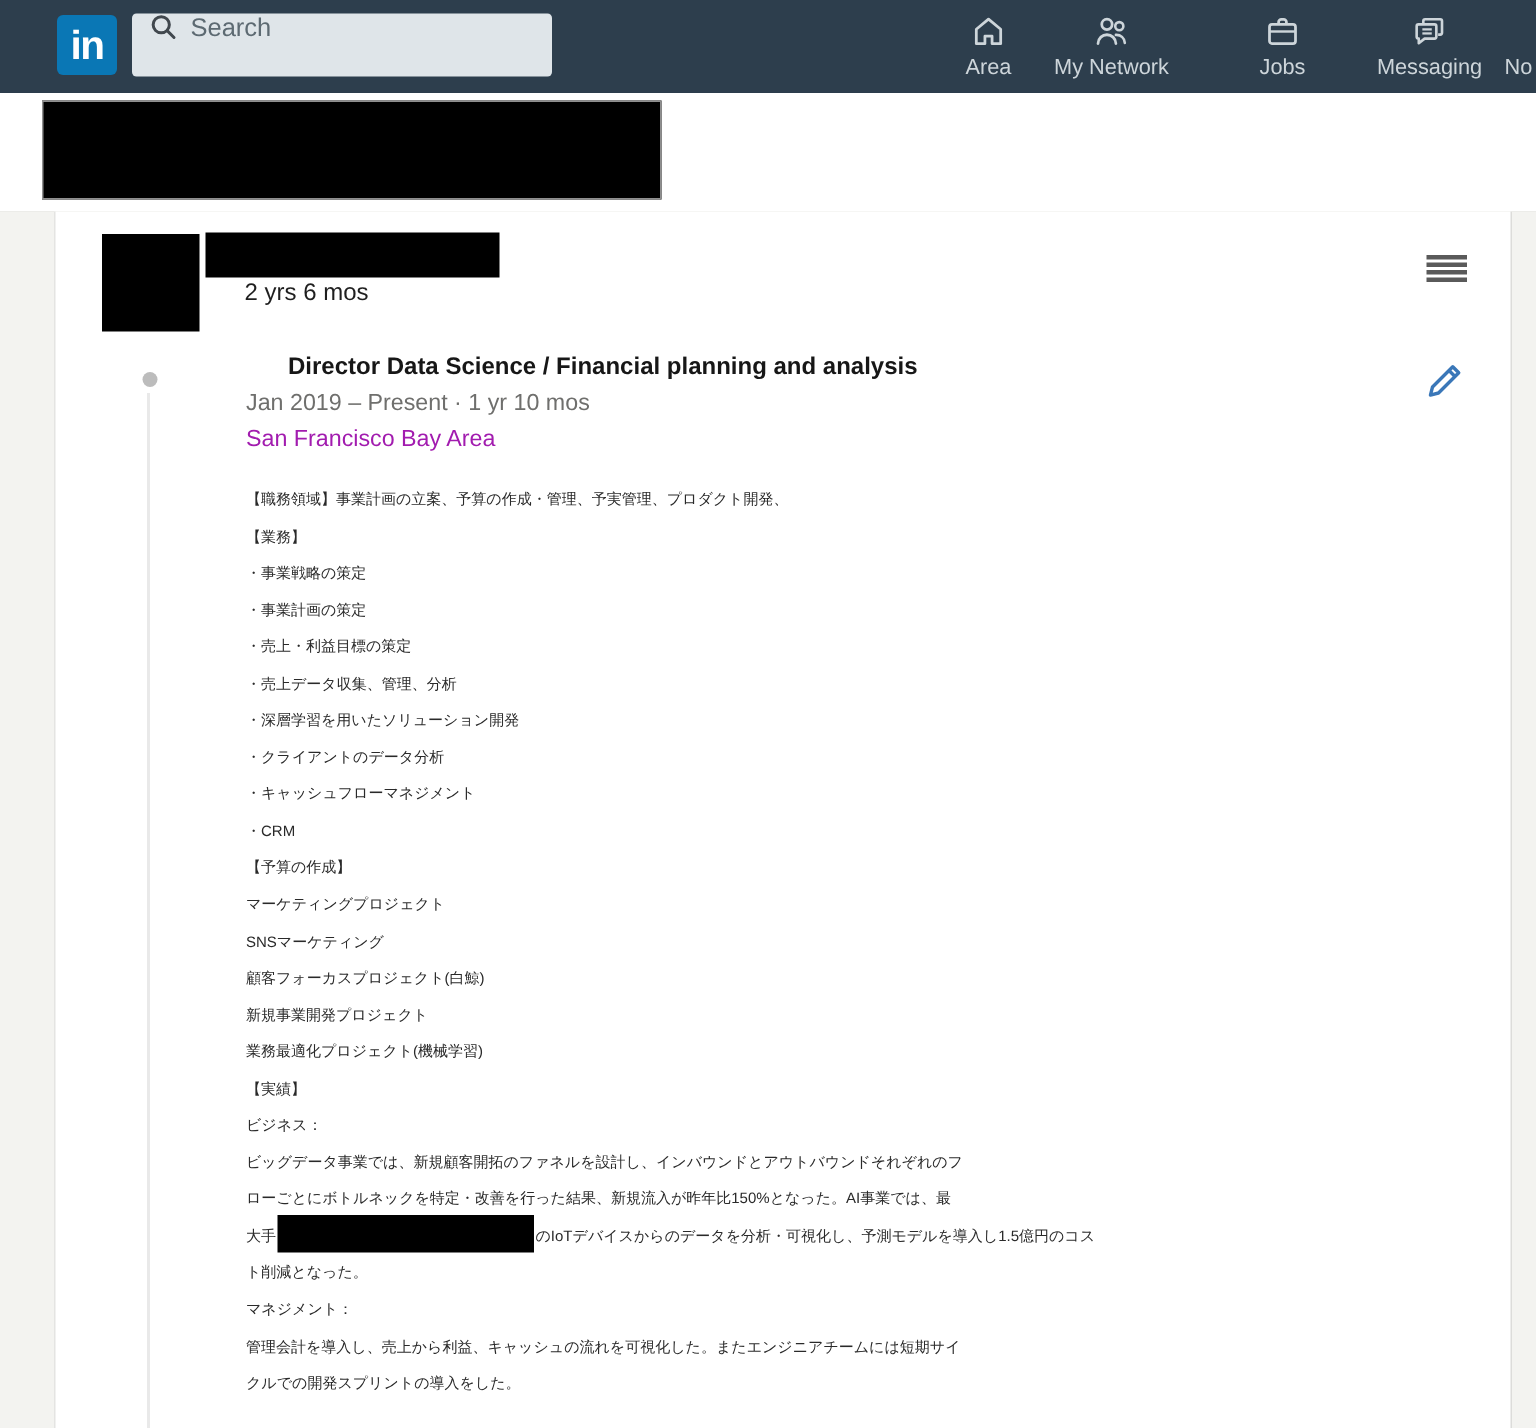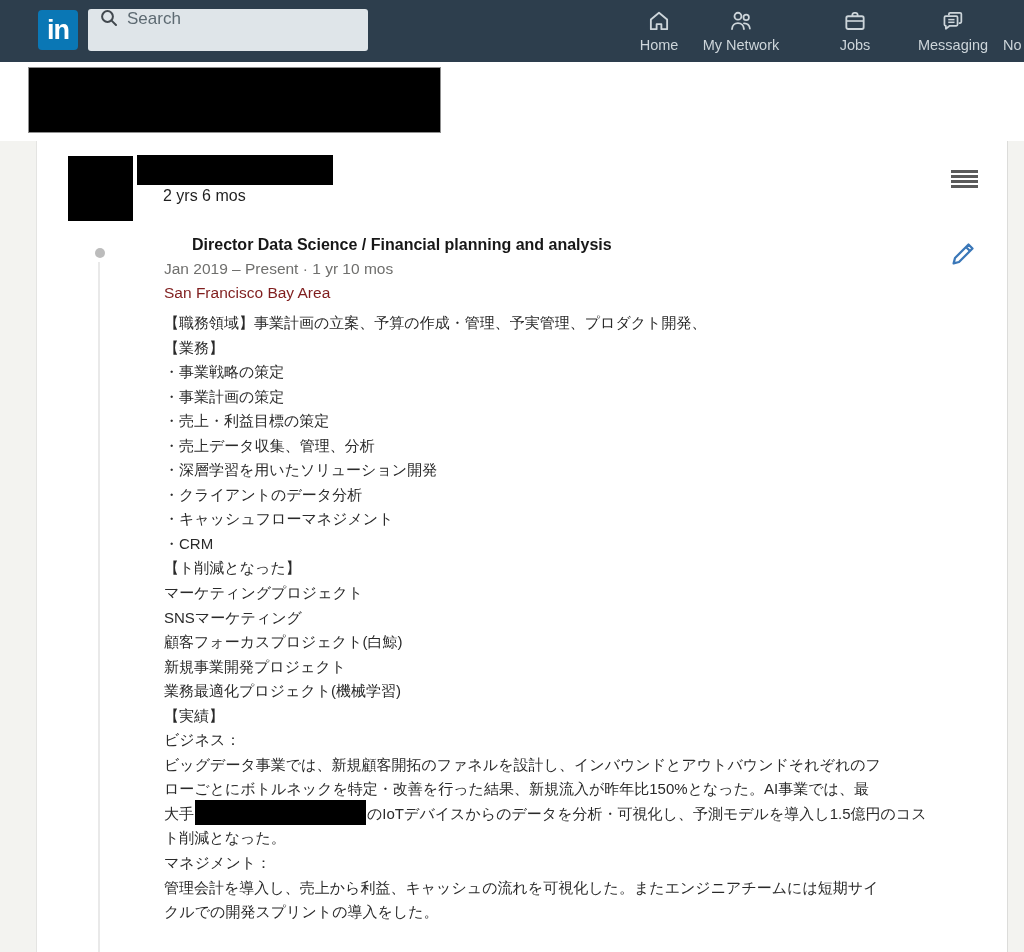--- a/index.html
+++ b/index.html
@@ -51,25 +51,25 @@
   .reorder-icon i:last-child { margin-bottom:0; }
 
   
   .timeline-dot  { position:absolute; left:95px; top:248px; width:10px; height:10px;
           border-radius:50%; background:#bcbcbc; }
   .timeline-line { position:absolute; left:98px; top:262px; width:2px; height:690px; background:#e9e9e9; }
 
   
   .role-title    { position:absolute; left:164px; top:236px; font-size:16px; font-weight:bold; color:#171717;margin-left:28px; }
   .role-dates    { position:absolute; left:164px; top:260px; font-size:15.5px; color:#6f6f6d;text-align:center; }
-  .role-location { position:absolute; left:164px; top:284px; font-size:15.5px; color:#7f1d1d; }
+  .role-location { position:absolute; left:164px; top:284px; font-size:15.5px; color:#a21caf; }
   .edit-button   { position:absolute; left:947px; top:240px; width:30px; height:30px; cursor:pointer; }
 
-  .role-description { position:absolute; left:164px; top:311px; width:840px;
-          font-size:15px; line-height:24.55px; color:#2a2a2a; }
+  .role-description { position:absolute; left:164px; top:322px; width:840px;
+          font-size:10px; line-height:24.55px; color:#2a2a2a; }
   .desc-line { white-space:nowrap; height:24.55px; }
   .redact-inline { display:inline-block; width:171px; height:25px; background:#000;
           vertical-align:middle; margin:-4px 1px 0 1px; }
 </style>
 </head>
 <body>
 
 <div class="navbar">
   <div class="logo">in</div>
 
@@ -78,21 +78,21 @@
       <circle cx="7.5" cy="7.5" r="5.4" fill="none" stroke="#41484e" stroke-width="2"></circle>
       <line x1="11.6" y1="11.6" x2="16" y2="16" stroke="#41484e" stroke-width="2" stroke-linecap="round"></line>
     </svg>
     <input class="search-input" placeholder="Search" style="">
   </div>
 
   <div class="nav-item nav-home">
     <svg width="26" height="26" viewBox="0 0 24 24">
       <path d="M4.5 19.5 V10.6 L12 4.4 l7.5 6.2 V19.5 H14.2 v-4.6 h-4.4 v4.6 Z" fill="none" stroke="#cdd5da" stroke-width="1.7" stroke-linejoin="round"></path>
     </svg>
-    <span class="nav-label">Home</span>
+    <span class="nav-label">Area</span>
   </div>
 
   <div class="nav-item nav-network">
     <svg width="26" height="26" viewBox="0 0 24 24">
       <circle cx="16.8" cy="8.7" r="2.5" fill="none" stroke="#cdd5da" stroke-width="1.6"></circle>
       <path d="M14.7 14.1 c3-.1 5.2 1.8 5.5 4.9" fill="none" stroke="#cdd5da" stroke-width="1.6" stroke-linecap="round"></path>
       <circle cx="9.2" cy="7.6" r="3.2" fill="none" stroke="#cdd5da" stroke-width="1.7"></circle>
       <path d="M3.7 19.4 c.2-3.3 2.6-5.4 5.5-5.4 s5.3 2.1 5.5 5.4" fill="none" stroke="#cdd5da" stroke-width="1.7" stroke-linecap="round"></path>
     </svg>
     <span class="nav-label">My Network</span>
@@ -158,21 +158,21 @@
   <div class="desc-line">【職務領域】事業計画の立案、予算の作成・管理、予実管理、プロダクト開発、</div>
   <div class="desc-line">【業務】</div>
   <div class="desc-line">・事業戦略の策定</div>
   <div class="desc-line">・事業計画の策定</div>
   <div class="desc-line">・売上・利益目標の策定</div>
   <div class="desc-line">・売上データ収集、管理、分析</div>
   <div class="desc-line">・深層学習を用いたソリューション開発</div>
   <div class="desc-line">・クライアントのデータ分析</div>
   <div class="desc-line">・キャッシュフローマネジメント</div>
   <div class="desc-line">・CRM</div>
-  <div class="desc-line">【ト削減となった】</div>
+  <div class="desc-line">【予算の作成】</div>
   <div class="desc-line">マーケティングプロジェクト</div>
   <div class="desc-line">SNSマーケティング</div>
   <div class="desc-line">顧客フォーカスプロジェクト(白鯨)</div>
   <div class="desc-line">新規事業開発プロジェクト</div>
   <div class="desc-line">業務最適化プロジェクト(機械学習)</div>
   <div class="desc-line">【実績】</div>
   <div class="desc-line">ビジネス：</div>
   <div class="desc-line">ビッグデータ事業では、新規顧客開拓のファネルを設計し、インバウンドとアウトバウンドそれぞれのフ</div>
   <div class="desc-line">ローごとにボトルネックを特定・改善を行った結果、新規流入が昨年比150%となった。AI事業では、最</div>
   <div class="desc-line"><span>大手</span><span class="redact-inline"></span><span>のIoTデバイスからのデータを分析・可視化し、予測モデルを導入し1.5億円のコス</span></div>

